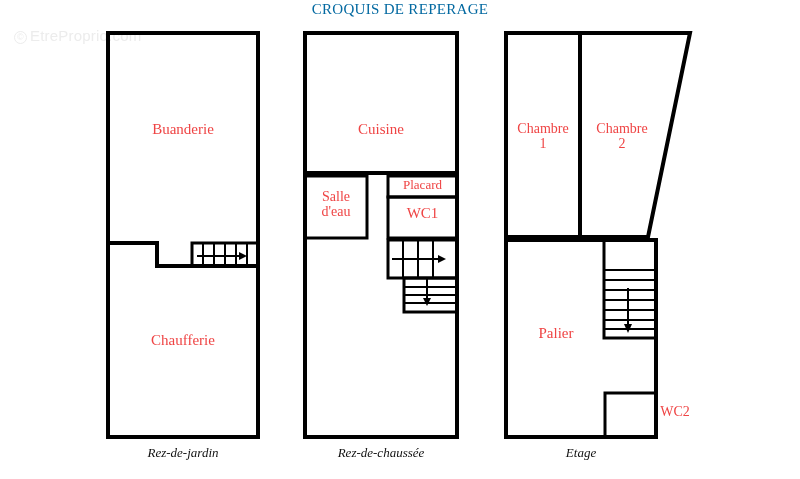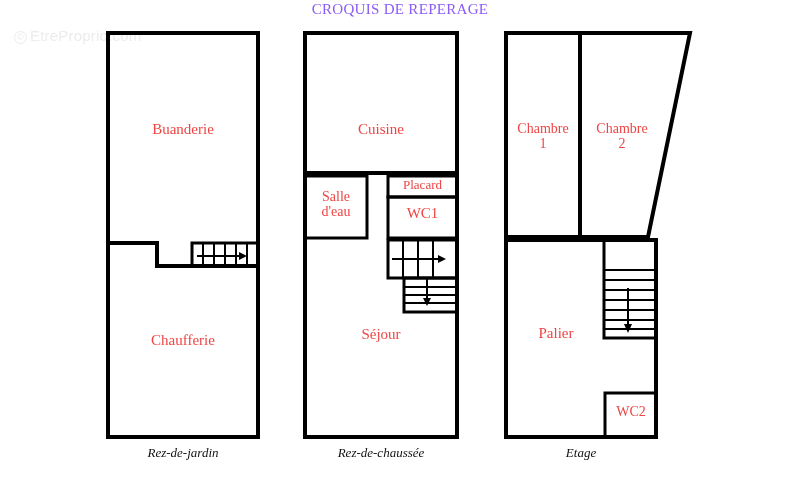--- a/index.html
+++ b/index.html
@@ -23,21 +23,21 @@
     height: 479px;
   }
   .doc-title {
     position: absolute;
     top: 1px;
     left: 0;
     width: 800px;
     text-align: center;
     font-size: 15px;
     letter-spacing: 0.3px;
-    color: #8b5cf6;
+    color: #0369a1;
     font-family: "Liberation Serif", "DejaVu Serif", serif;
   }
   .watermark {
     position: absolute;
     left: 14px;
     top: 27px;
     font-size: 15px;
     color: #ececec;
     font-family: "Liberation Sans", sans-serif;
     letter-spacing: 0.2px;
@@ -172,26 +172,25 @@
   </svg>
 
   <div class="room-label" style="left:108px; top:122px; width:150px; font-size:15px;">Buanderie</div>
   <div class="room-label" style="left:305px; top:122px; width:152px; font-size:15px;">Cuisine</div>
 
   <div class="room-label" style="left:108px; top:333px; width:150px; font-size:15px;">Chaufferie</div>
   <div class="room-label" style="left:305px; top:190px; width:62px; font-size:14px;">Salle
 d'eau</div>
   <div class="room-label" style="left:388px; top:178px; width:69px; font-size:13px;">Placard</div>
   <div class="room-label" style="left:388px; top:206px; width:69px; font-size:15px;">WC1</div>
-  <div class="room-label" style="left:305px; top:327px; width:152px; font-size:15px;">Séjour</div>
 
   <div class="room-label" style="left:506px; top:122px; width:74px; font-size:14px;">Chambre
 1</div>
   <div class="room-label" style="left:582px; top:122px; width:80px; font-size:14px;">Chambre
 2</div>
   <div class="room-label" style="left:506px; top:326px; width:100px; font-size:15px;">Palier</div>
-  <div class="room-label" style="left:606px; top:405px; width:50px; font-size:14px;">WC2</div>
+  <div class="room-label" style="left:606px; top:405px; width:50px; font-size:14px;padding-left:44px;">WC2</div>
 
   <div class="plan-caption" style="left:98px; top:445px; width:170px;">Rez-de-jardin</div>
   <div class="plan-caption" style="left:296px; top:445px; width:170px;">Rez-de-chaussée</div>
   <div class="plan-caption" style="left:496px; top:445px; width:170px;">Etage</div>
 
 </div>
 
 </body></html>

